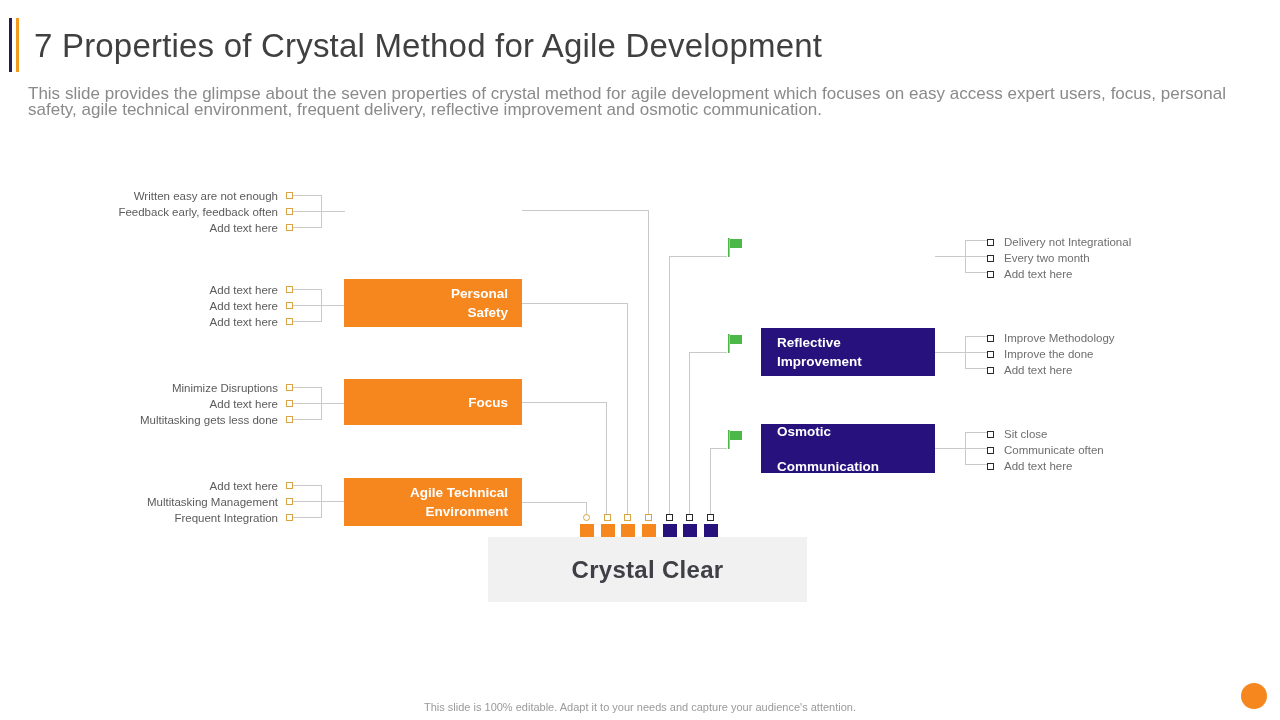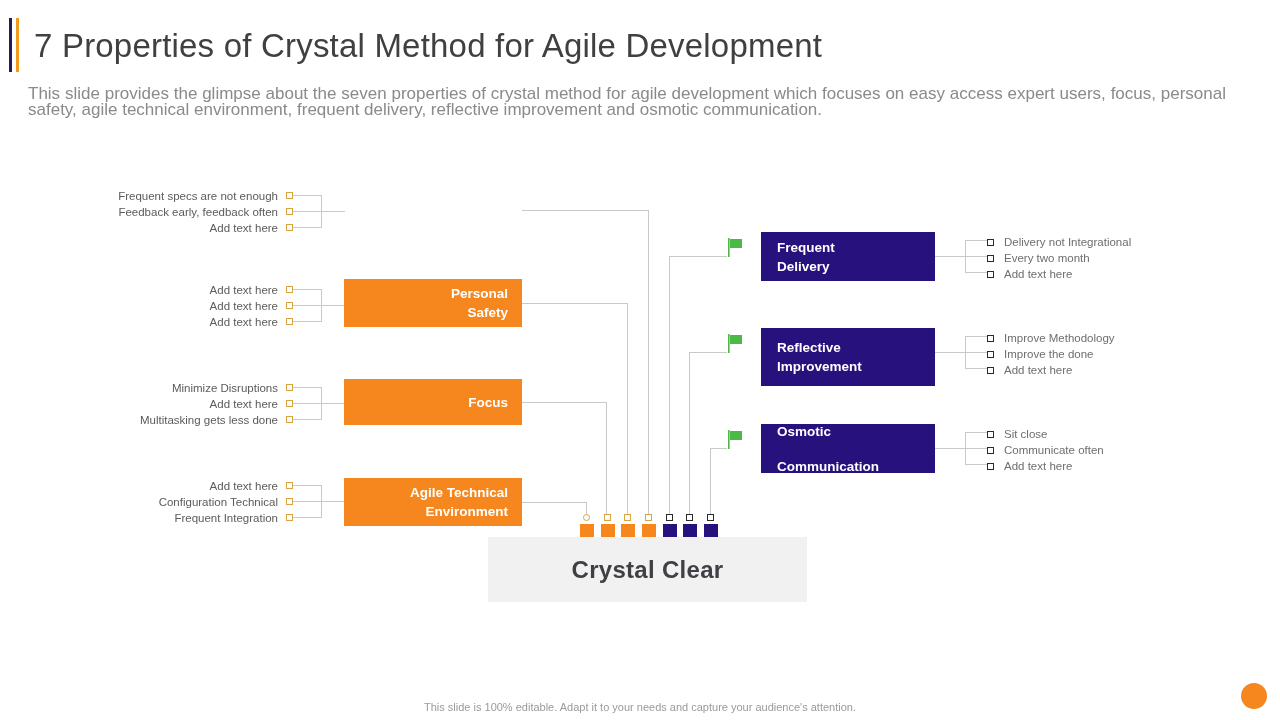--- a/index.html
+++ b/index.html
@@ -96,21 +96,21 @@
 <body>
 
 <div class="slide">
 
   <div class="accent-navy"></div>
   <div class="accent-orange"></div>
   <div class="title">7 Properties of Crystal Method for Agile Development</div>
   <div class="subtitle">This slide provides the glimpse about the seven properties of crystal method for agile development which focuses on easy access expert users, focus, personal safety, agile technical environment, frequent delivery, reflective improvement and osmotic communication.</div>
 
   <div class="lbl-group" style="left:90px;top:188px;width:188px;">
-    <div class="lbl">Frequent specs are not enough</div>
+    <div class="lbl">Written easy are not enough</div>
     <div class="lbl">Feedback early, feedback often</div>
     <div class="lbl">Add text here</div>
   </div>
   <div class="sq orange" style="left:286px;top:192px;"></div>
   <div class="sq orange" style="left:286px;top:208px;"></div>
   <div class="sq orange" style="left:286px;top:224px;"></div>
 
   <div class="lbl-group" style="left:130px;top:282px;width:148px;">
     <div class="lbl">Add text here</div>
     <div class="lbl">Add text here</div>
@@ -124,21 +124,21 @@
     <div class="lbl">Minimize Disruptions</div>
     <div class="lbl">Add text here</div>
     <div class="lbl">Multitasking gets less done</div>
   </div>
   <div class="sq orange" style="left:286px;top:384px;"></div>
   <div class="sq orange" style="left:286px;top:400px;"></div>
   <div class="sq orange" style="left:286px;top:416px;"></div>
 
   <div class="lbl-group" style="left:100px;top:478px;width:178px;">
     <div class="lbl">Add text here</div>
-    <div class="lbl">Configuration Technical</div>
+    <div class="lbl">Multitasking Management</div>
     <div class="lbl">Frequent Integration</div>
   </div>
   <div class="sq orange" style="left:286px;top:482px;"></div>
   <div class="sq orange" style="left:286px;top:498px;"></div>
   <div class="sq orange" style="left:286px;top:514px;"></div>
 
   <div class="ln h" style="left:293px;top:195px;width:29px;"></div>
   <div class="ln h" style="left:293px;top:211px;width:52px;"></div>
   <div class="ln h" style="left:293px;top:227px;width:29px;"></div>
   <div class="ln v" style="left:321px;top:195px;height:33px;"></div>
@@ -163,25 +163,21 @@
   </div>
   <div class="obox" style="left:344px;top:279px;width:178px;height:48px;">
     <div>Personal</div>
     <div>Safety</div>
   </div>
   <div class="obox" style="left:344px;top:478px;width:178px;height:48px;">
     <div>Agile Technical</div>
     <div>Environment</div>
   </div>
 
-  <div class="nbox" style="left:761px;top:232px;width:174px;height:49px;">
-    <div>Frequent</div>
-    <div>Delivery</div>
-  </div>
-  <div class="nbox" style="left:761px;top:328px;width:174px;height:58px;">
+  <div class="nbox" style="left:761px;top:328px;width:174px;height:48px;">
     <div>Reflective</div>
     <div>Improvement</div>
   </div>
   <div class="nbox" style="left:761px;top:424px;width:174px;height:49px;gap:16px;">
     <div>Osmotic</div>
     <div>Communication</div>
   </div>
 
   <svg class="flag" style="left:727px;top:238px;" viewBox="0 0 18 19">
     <rect x="1" y="0" width="1.6" height="19" fill="#4cb847"></rect>

